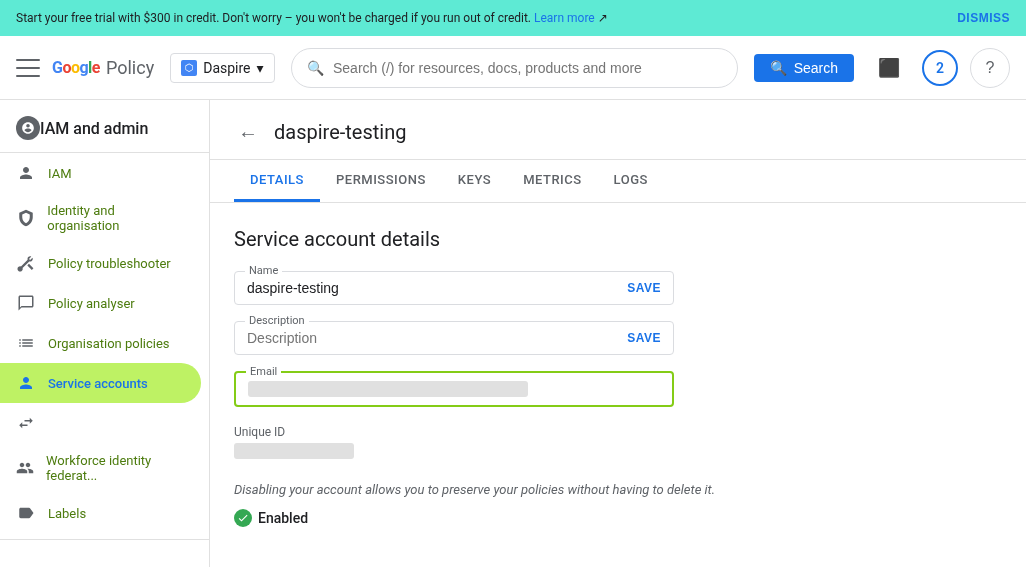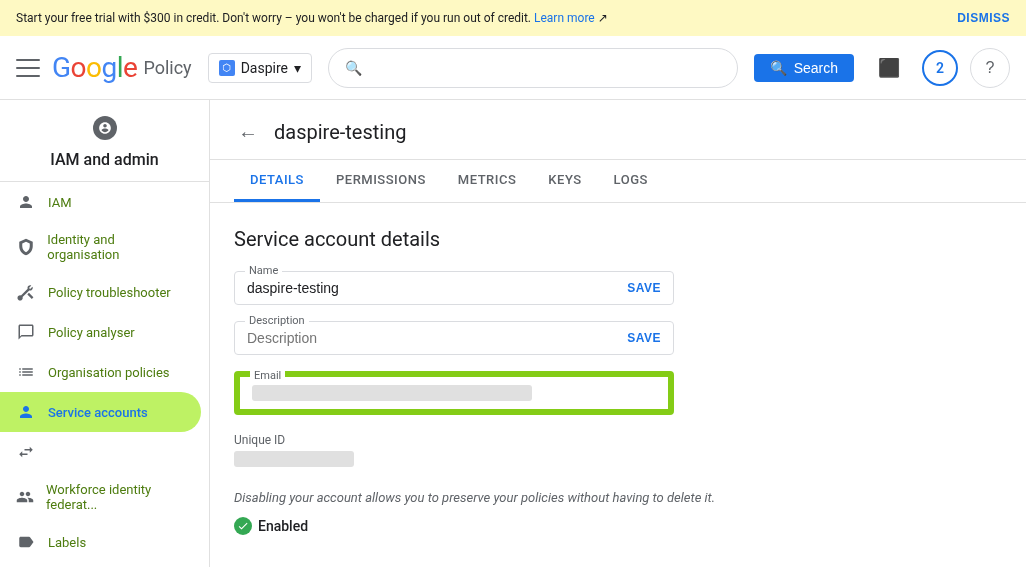--- a/index.html
+++ b/index.html
@@ -1,20 +1,20 @@
 <!DOCTYPE html>
 <html><head>
   <meta charset="utf-8">
   <style>
     * { box-sizing: border-box; margin: 0; padding: 0; }
     body { font-family: 'Google Sans', Roboto, Arial, sans-serif; font-size: 14px; background: #fff; color: #202124; }
 
     
     .top-banner {
-      background: #fef9c3;
+      background: #5eead4;
       padding: 8px 16px;
       font-size: 12px;
       color: #202124;
       display: flex;
       align-items: center;
       justify-content: space-between;
       height: 36px;
     }
     .top-banner a { color: #1a73e8; text-decoration: none; }
     .dismiss-btn {
@@ -168,27 +168,25 @@
     .sidebar {
       width: 210px;
       min-width: 210px;
       border-right: 1px solid #e0e0e0;
       overflow-y: auto;
       background: #fff;
     }
     .sidebar-header {
       display: flex;
       align-items: center;
-      gap: 10px;
       padding: 16px 16px 12px;
       font-size: 16px;
       font-weight: 500;
       color: #202124;
       border-bottom: 1px solid #e0e0e0;
-      flex-direction: column;
     }
     .sidebar-header-icon {
       width: 24px;
       height: 24px;
       border-radius: 50%;
       background: #5f6368;
       display: flex;
       align-items: center;
       justify-content: center;
       color: white;
@@ -333,21 +331,21 @@
       width: 100%;
       border: none;
       outline: none;
       font-size: 14px;
       color: #202124;
       background: transparent;
     }
 
     
     .field-wrapper.highlighted {
-      border: 6px solid #84cc16;
+      border: 2px solid #84cc16;
     }
 
     
     .blurred {
       background: #e0e0e0;
       border-radius: 3px;
       height: 16px;
       display: inline-block;
     }
 
@@ -395,36 +393,37 @@
 </div>
 
 <div class="header">
   <div class="header-left">
     <div class="menu-icon">
       <span></span>
         <span></span>
         <span></span>
     </div>
     <div class="logo">
-      <span style="font-size:28px; font-weight:400; letter-spacing:-0.5px;">
+      <span style="font-size:16px; font-weight:700; letter-spacing:-0.5px;">
         <span class="logo-g">G</span><span class="logo-o1">o</span><span class="logo-o2">o</span><span class="logo-g2">g</span><span class="logo-l">l</span><span class="logo-e">e</span>
       </span>
 
       <span style="color:#5f6368; font-size:18px; font-weight:400;">Policy</span>
     </div>
   </div>
 
   <div class="project-selector">
     <div class="project-icon">⬡</div>
     <span>Daspire</span>
     <span>▾</span>
   </div>
 
   <div class="search-bar">
     <span style="color:#5f6368;">🔍</span>
+    <input class="search-input" type="text" placeholder="Search (/) for resources, docs, products and more" style="">
   </div>
 
   <button class="search-btn">
     <span>🔍</span>
     <span>Search</span>
   </button>
 
   <div class="header-right">
     <button class="icon-btn">⬛</button>
     <div class="notif-btn">2</div>
@@ -538,22 +537,22 @@
   <div class="main-content">
 
     <div class="page-header">
       <button class="back-btn">←</button>
       <h1 class="page-title">daspire-testing</h1>
     </div>
 
     <div class="tabs">
       <div class="tab active">DETAILS</div>
       <div class="tab">PERMISSIONS</div>
+      <div class="tab">KEYS</div>
       <div class="tab">METRICS</div>
-      <div class="tab">KEYS</div>
       <div class="tab">LOGS</div>
     </div>
 
     <div class="content-area">
       <h2 class="section-title">Service account details</h2>
 
       <div class="field-group">
         <div class="field-wrapper">
           <span class="field-label">Name</span>
           <div class="field-value">

